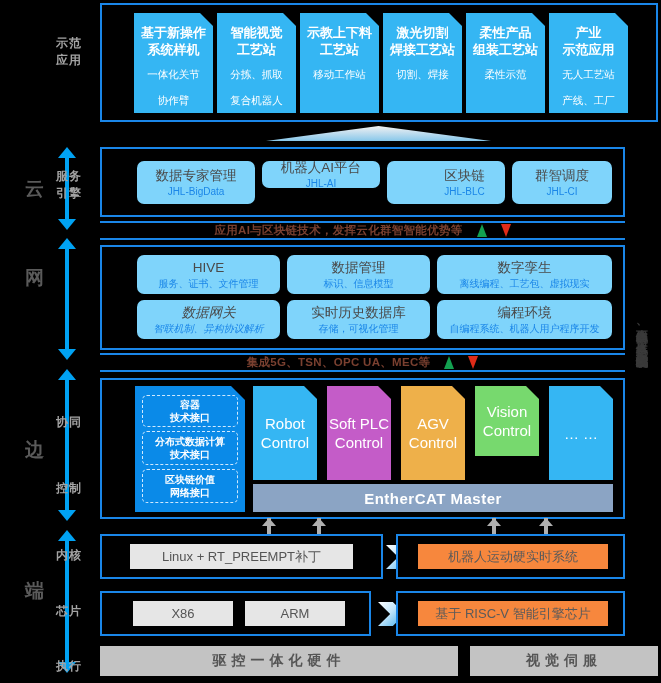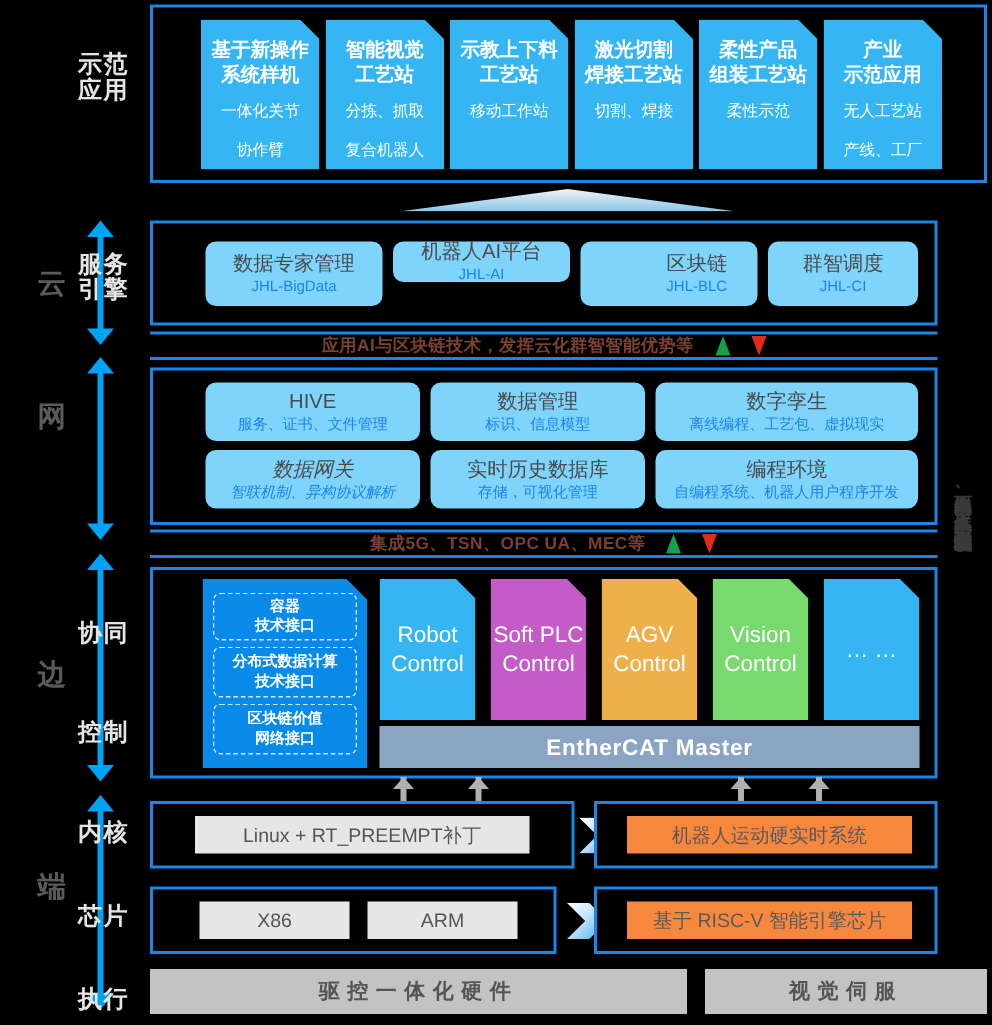--- a/index.html
+++ b/index.html
@@ -2,21 +2,21 @@
 <html><head>
 <meta charset="utf-8">
 <style>
   html,body{margin:0;padding:0;background:#000;}
   body{width:661px;height:683px;position:relative;overflow:hidden;
        font-family:"Liberation Sans","DejaVu Sans",sans-serif;color:#fff;}
   .abs{position:absolute;box-sizing:border-box;}
 
   
   .scale-big{font-size:19px;font-weight:bold;color:#5a5a5a;letter-spacing:1px;}
-  .scale-sub{font-size:16px;font-weight:bold;color:#e5e5e5;letter-spacing:1px;
+  .scale-sub{font-size:12px;font-weight:bold;color:#a3a3a3;letter-spacing:1px;
              text-align:center;line-height:17px;}
 
   
   .vaxis{width:18px;}
   .vaxis .shaft{position:absolute;left:7px;top:9px;bottom:9px;width:4px;background:#00a2f3;}
   .vaxis .ah{position:absolute;left:0;width:0;height:0;border-left:9px solid transparent;
              border-right:9px solid transparent;}
   .vaxis .ah.up{top:0;border-bottom:11px solid #00a2f3;}
   .vaxis .ah.dn{bottom:0;border-top:11px solid #00a2f3;}
 
@@ -254,21 +254,21 @@
        <span>Control</span></div>
 </div>
 <div class="abs ctl" style="left:327px;top:386px;width:64px;height:94px;background:#c45cc8;">
   <div><span>Soft PLC</span><br>
        <span>Control</span></div>
 </div>
 <div class="abs ctl" style="left:401px;top:386px;width:64px;height:94px;background:#eeb04a;">
   <div><span>AGV</span><br>
        <span>Control</span></div>
 </div>
-<div class="abs ctl" style="left:475px;top:386px;width:64px;height:94px;background:#77d96e;">
+<div class="abs ctl" style="left:475px;top:386px;width:64px;height:70px;background:#77d96e;">
   <div><span>Vision</span><br>
        <span>Control</span></div>
 </div>
 <div class="abs ctl" style="left:549px;top:386px;width:64px;height:94px;background:#35b6f3;">
   <div><span>… …</span></div>
 </div>
 
 <div class="abs ecat" style="left:253px;top:484px;width:360px;height:28px;">EntherCAT  Master</div>
 
 <div class="abs garrow" style="left:262px;top:518px;height:30px;">

